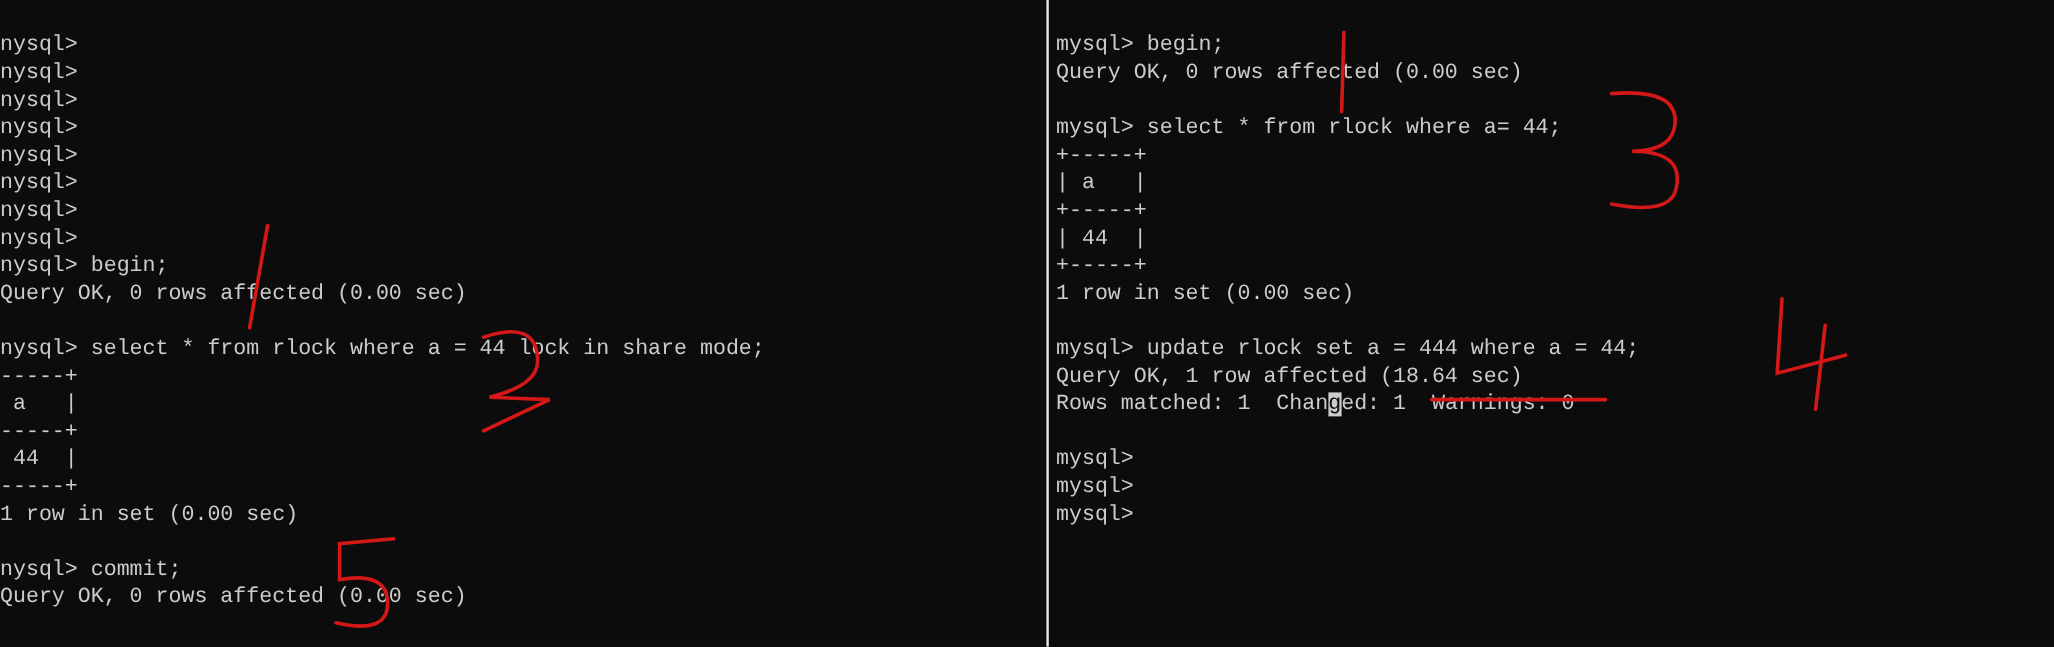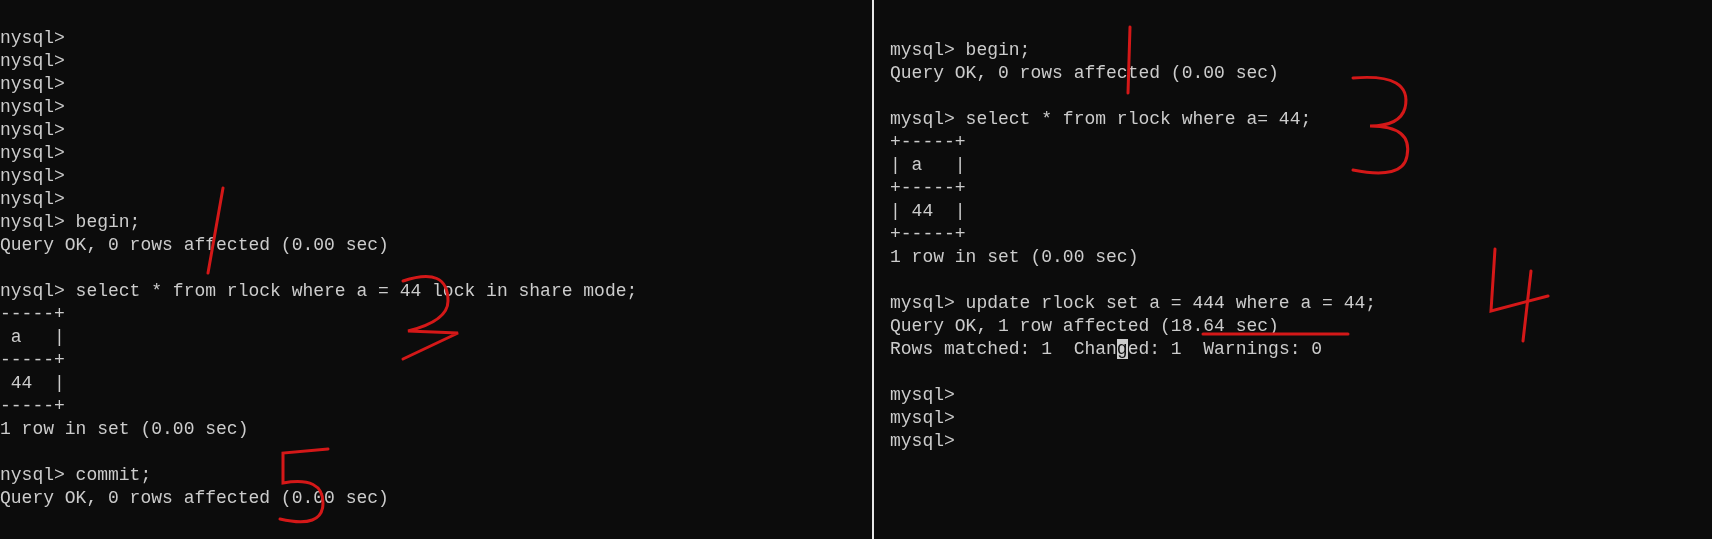--- a/index.html
+++ b/index.html
@@ -24,22 +24,22 @@
       line-height: 23px;
       position: relative;
     }
     .left-terminal {
       width: 874px;
       padding: 4px 0;
       border-right: 2px solid #e8e8e8;
     }
     .right-terminal {
       flex: 1;
-      padding: 16px 0;
-      margin-left: 16px;
+      padding: 4px 0;
+      margin-left: 6px;
     }
     .cursor-highlight {
       background: #cccccc;
       color: #0c0c0c;
     }
     .annotation {
       position: absolute;
       pointer-events: none;
     }
     .annotation svg {

